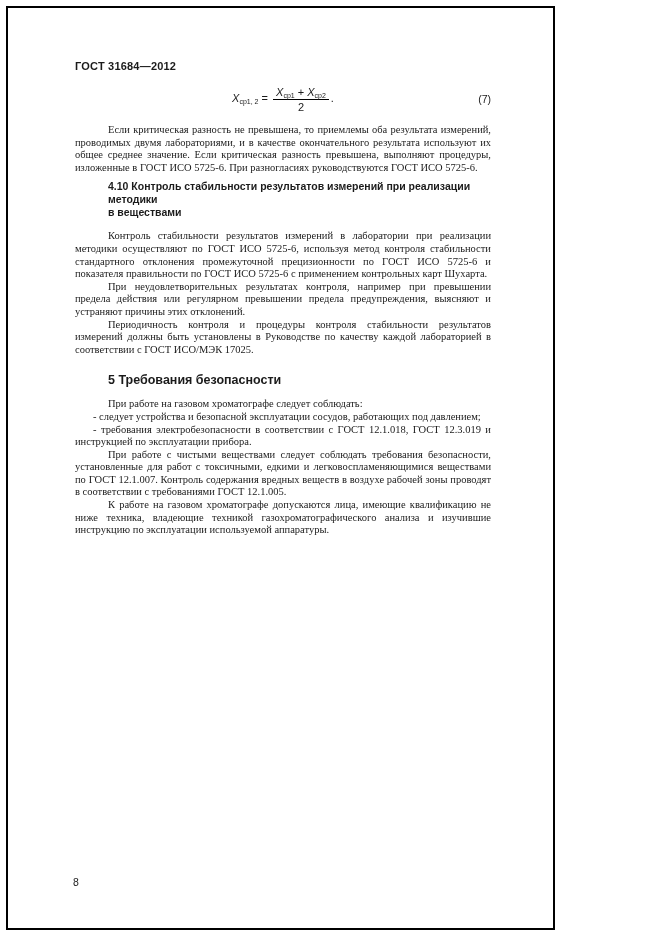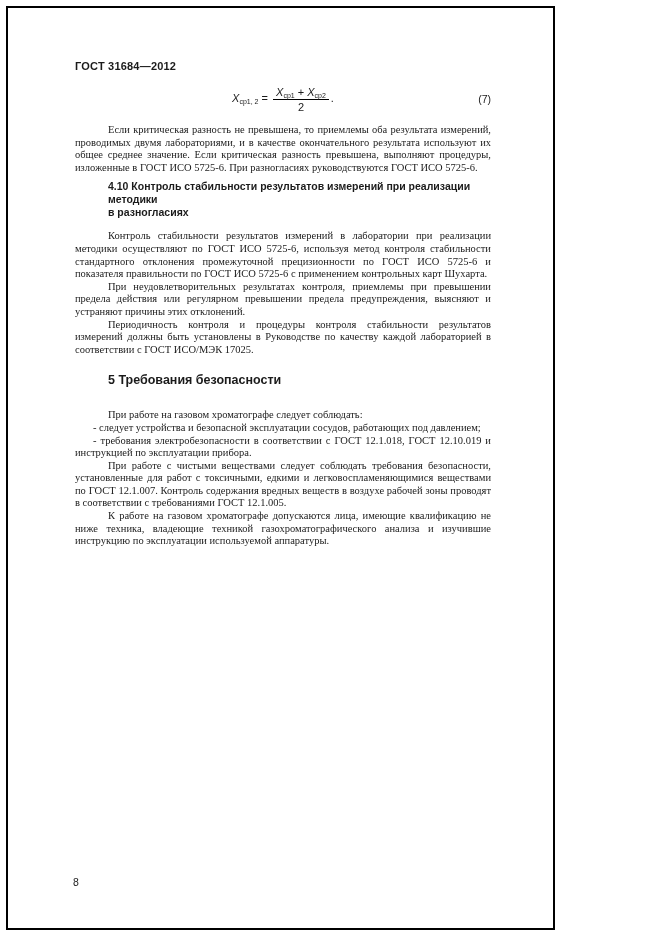--- a/index.html
+++ b/index.html
@@ -61,21 +61,21 @@
   .h410 {
     font-weight: bold;
     font-size: 10.5px;
     line-height: 13px;
     margin: 6px 0 11px 0;
     padding-left: 33px;
   }
   .h5 {
     font-weight: bold;
     font-size: 12.5px;
-    margin: 17px 0 22px 0;
+    margin: 17px 0 11px 0;
     padding-left: 33px;
   }
   p.list-item { text-indent: 18px; }
   .page-number {
     position: absolute;
     left: 73px;
     bottom: 48px;
     font-size: 10.5px;
   }
 </style>
@@ -92,32 +92,32 @@
             <span class="num"><span class="var">X</span><sub>ср1</sub><span> + </span><span class="var">X</span><sub>ср2</sub></span>
             <span class="den">2</span>
           </span><span>.</span></span>
       <span class="eq-number">(7)</span>
     </div>
 
     <p class="body indent">Если критическая разность не превышена, то приемлемы оба результата измерений, проводимых двумя лабораториями, и в качестве окончательного результата используют их общее среднее значение. Если критическая разность превышена, выполняют процедуры, изложенные в ГОСТ ИСО 5725-6. При разногласиях руководствуются ГОСТ ИСО 5725-6.</p>
 
     <div class="h410">
       <span>4.10  Контроль стабильности результатов измерений при реализации методики</span><br>
-      <span>в разногласиях</span>
+      <span>в веществами</span>
     </div>
 
     <p class="body indent">Контроль стабильности результатов измерений в лаборатории при реализации методики осуществляют по ГОСТ ИСО 5725-6, используя метод контроля стабильности стандартного отклонения промежуточной прецизионности по ГОСТ ИСО 5725-6 и показателя правильности по ГОСТ ИСО 5725-6 с применением контрольных карт Шухарта.</p>
-    <p class="body indent">При неудовлетворительных результатах контроля, приемлемы при превышении предела действия или регулярном превышении предела предупреждения, выясняют и устраняют причины этих отклонений.</p>
+    <p class="body indent">При неудовлетворительных результатах контроля, например при превышении предела действия или регулярном превышении предела предупреждения, выясняют и устраняют причины этих отклонений.</p>
     <p class="body indent">Периодичность контроля и процедуры контроля стабильности результатов измерений должны быть установлены в Руководстве по качеству каждой лабораторией в соответствии с ГОСТ ИСО/МЭК 17025.</p>
 
     <div class="h5">5  Требования безопасности</div>
 
     <p class="body indent">При работе на газовом хроматографе следует соблюдать:</p>
     <p class="body list-item">-  следует устройства и безопасной эксплуатации сосудов, работающих под давлением;</p>
-    <p class="body list-item">-  требования электробезопасности в соответствии с ГОСТ 12.1.018, ГОСТ 12.10.019 и инструкцией по эксплуатации прибора.</p>
+    <p class="body list-item">-  требования электробезопасности в соответствии с ГОСТ 12.1.018, ГОСТ 12.3.019 и инструкцией по эксплуатации прибора.</p>
 
     <p class="body indent">При работе с чистыми веществами следует соблюдать требования безопасности, установленные для работ с токсичными, едкими и легковоспламеняющимися веществами по ГОСТ 12.1.007. Контроль содержания вредных веществ в воздухе рабочей зоны проводят в соответствии с требованиями ГОСТ 12.1.005.</p>
     <p class="body indent">К работе на газовом хроматографе допускаются лица, имеющие квалификацию не ниже техника, владеющие техникой газохроматографического анализа и изучившие инструкцию по эксплуатации используемой аппаратуры.</p>
 
   </div>
 
   <div class="page-number">8</div>
 </div>
 
 </body></html>

